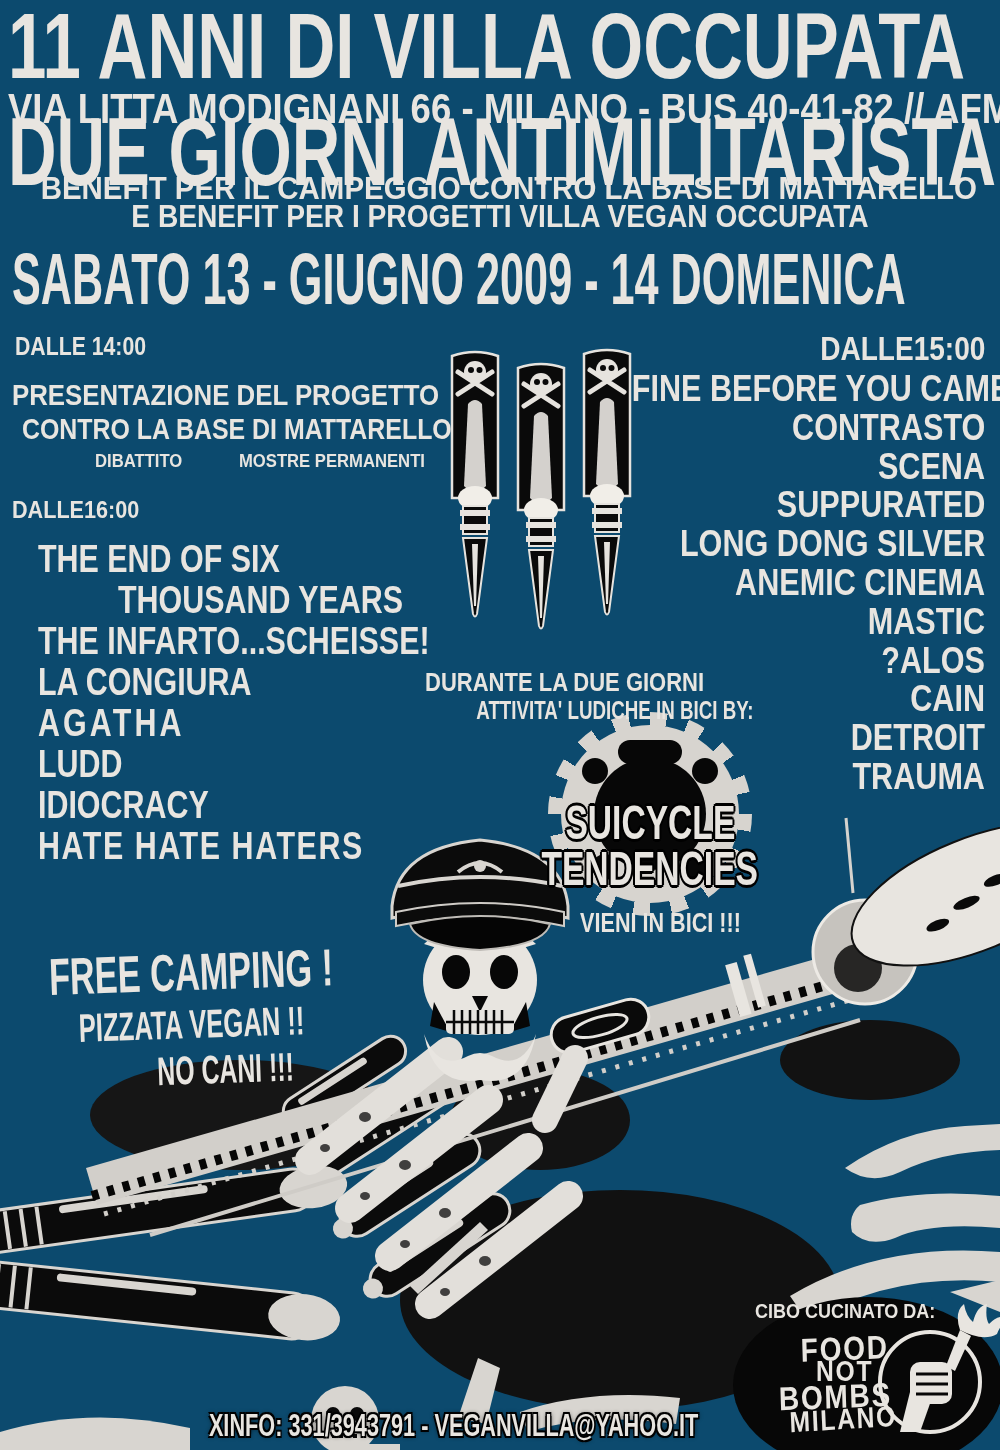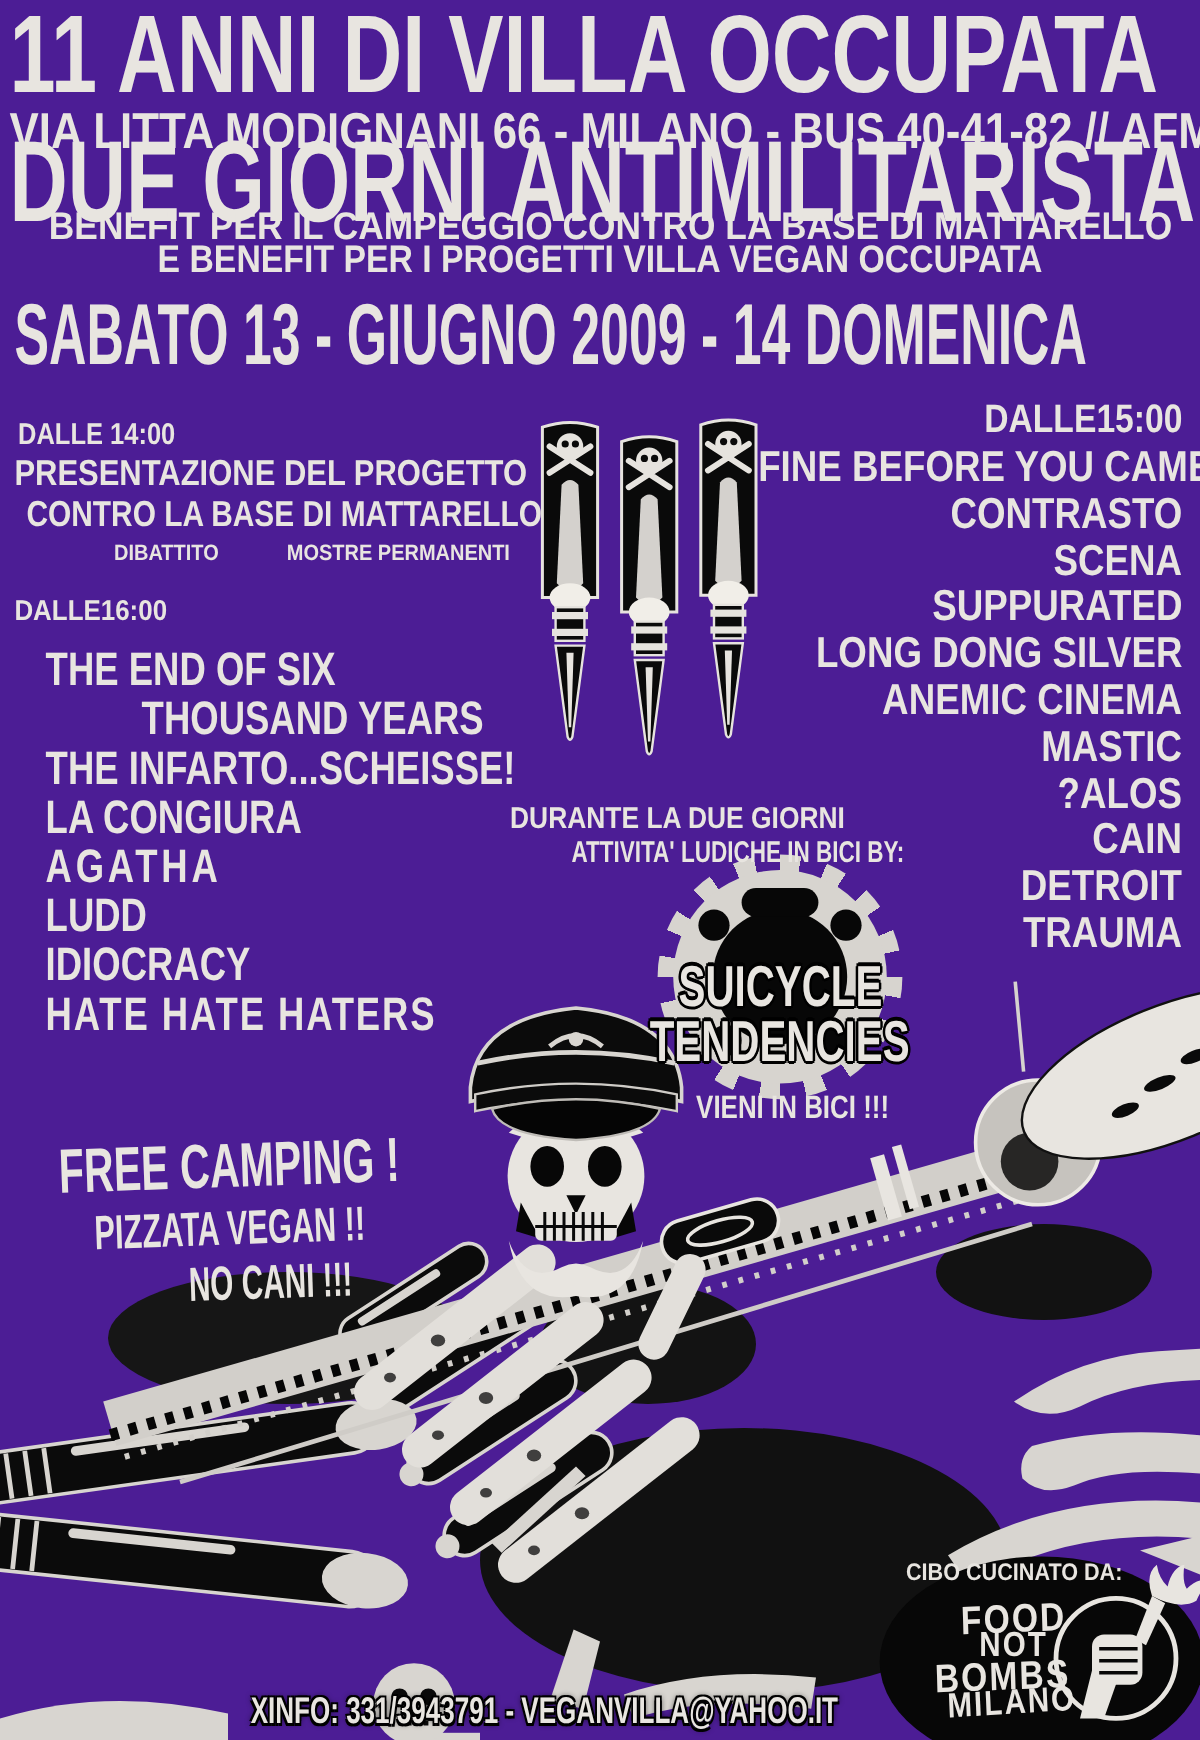--- a/index.html
+++ b/index.html
@@ -1,16 +1,16 @@
 <!DOCTYPE html>
 <html><head>
 <meta charset="utf-8">
 <style>
   html,body{margin:0;padding:0;background:#000;}
-  .poster{position:relative;width:1000px;height:1450px;background:#4c1d95;overflow:hidden;
+  .poster{position:relative;width:1000px;height:1450px;background:#0c4a6e;overflow:hidden;
           font-family:"Liberation Sans",sans-serif;font-weight:bold;}
   .t{position:absolute;color:#e8e5e0;font-weight:bold;white-space:nowrap;z-index:3;}
   .sx{display:inline-block;transform-origin:0 50%;white-space:nowrap;}
   .ctr{text-align:center;}
   .ctr .sx{transform-origin:50% 50%;}
   .rgt{text-align:right;}
   .rgt .sx{transform-origin:100% 50%;}
   .art,.bullets{position:absolute;left:0;top:0;}
   .art{z-index:1;}
   .bullets{z-index:2;}
@@ -217,21 +217,21 @@
   <div class="t ctr" style="left:0;width:1000px;top:172px;font-size:32px;line-height:32px;">
     <span class="sx" style="transform:scaleX(.92);">BENEFIT PER IL CAMPEGGIO CONTRO LA BASE DI MATTARELLO</span>
   </div>
   <div class="t ctr" style="left:0;width:1000px;top:200px;font-size:32px;line-height:32px;">
     <span class="sx" style="transform:scaleX(.88);">E BENEFIT PER I PROGETTI VILLA VEGAN OCCUPATA</span>
   </div>
   <div class="t" style="left:12px;top:240px;font-size:72px;line-height:78px;">
     <span class="sx" style="transform:scaleX(.60);">SABATO 13 - GIUGNO 2009 - 14 DOMENICA</span>
   </div>
 
-  <div class="t" style="left:15px;top:332px;font-size:25px;margin-top:16px;">
+  <div class="t" style="left:15px;top:332px;font-size:25px;">
     <span class="sx" style="transform:scaleX(.85);">DALLE 14:00</span>
   </div>
   <div class="t rgt" style="right:15px;top:330px;font-size:33px;">
     <span class="sx" style="transform:scaleX(.85);">DALLE15:00</span>
   </div>
 
   <div class="t" style="left:12px;top:378px;font-size:30px;line-height:33px;">
     <span class="sx" style="transform:scaleX(.86);">PRESENTAZIONE DEL PROGETTO</span>
   </div>
   <div class="t" style="left:22px;top:412px;font-size:30px;line-height:33px;">

